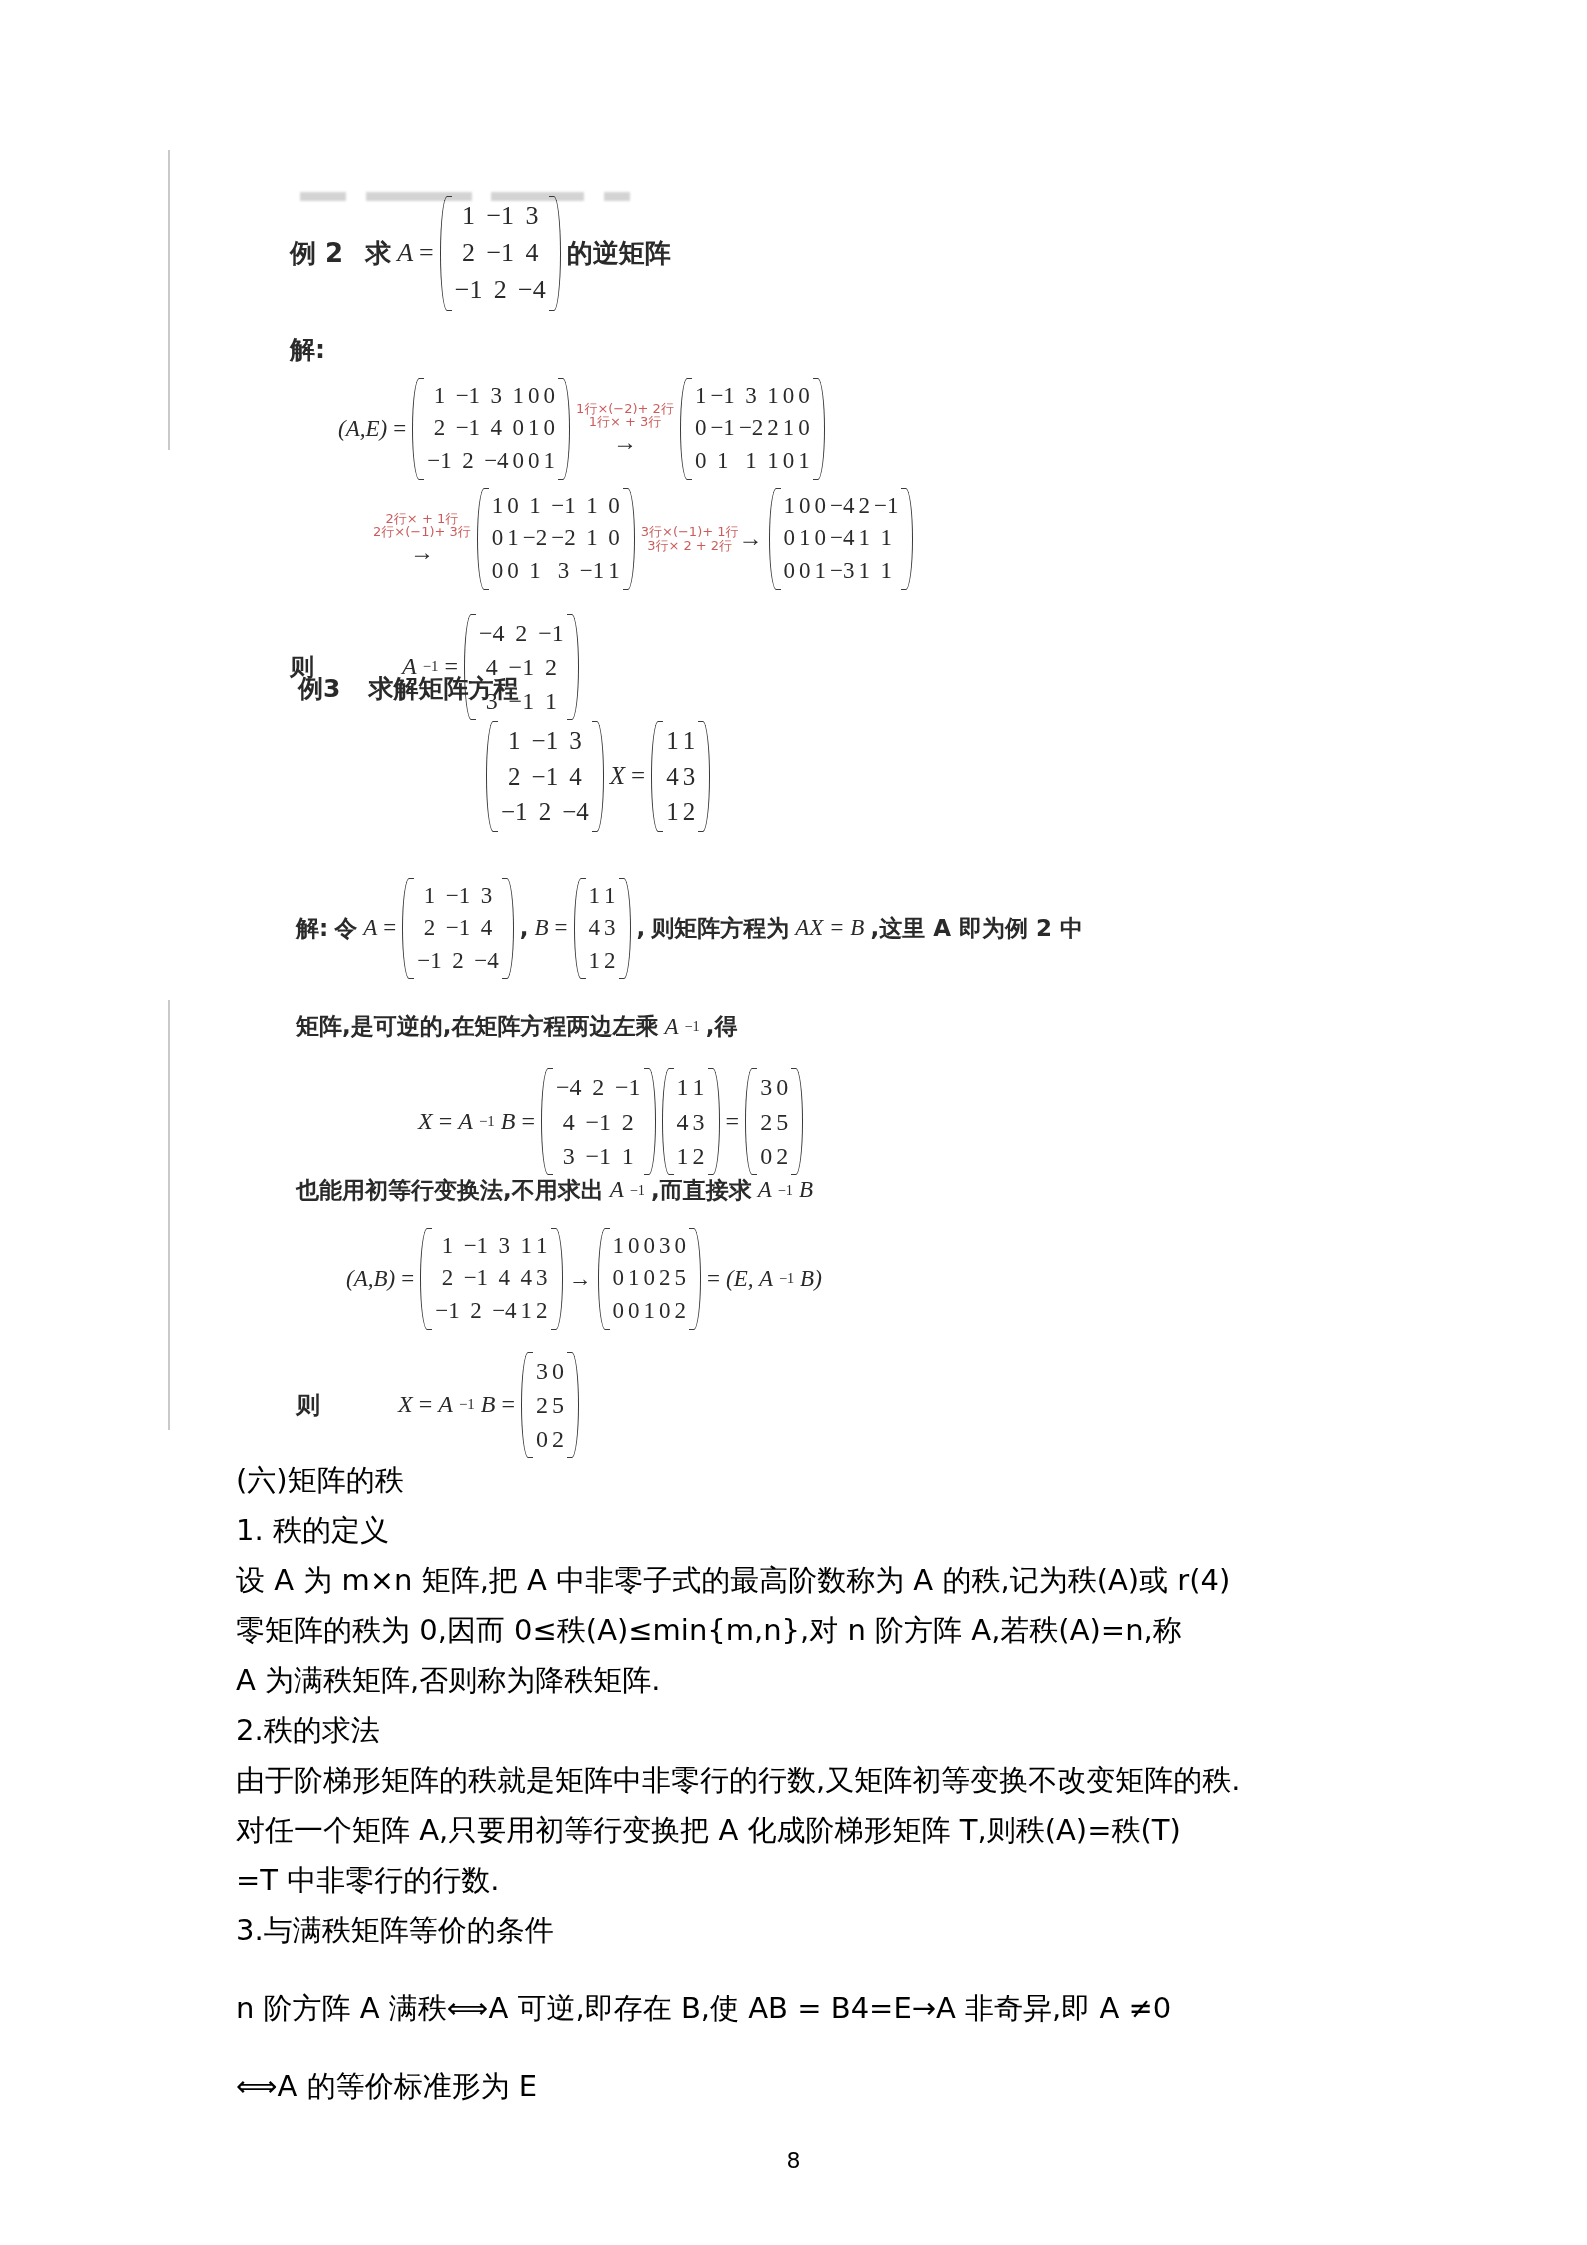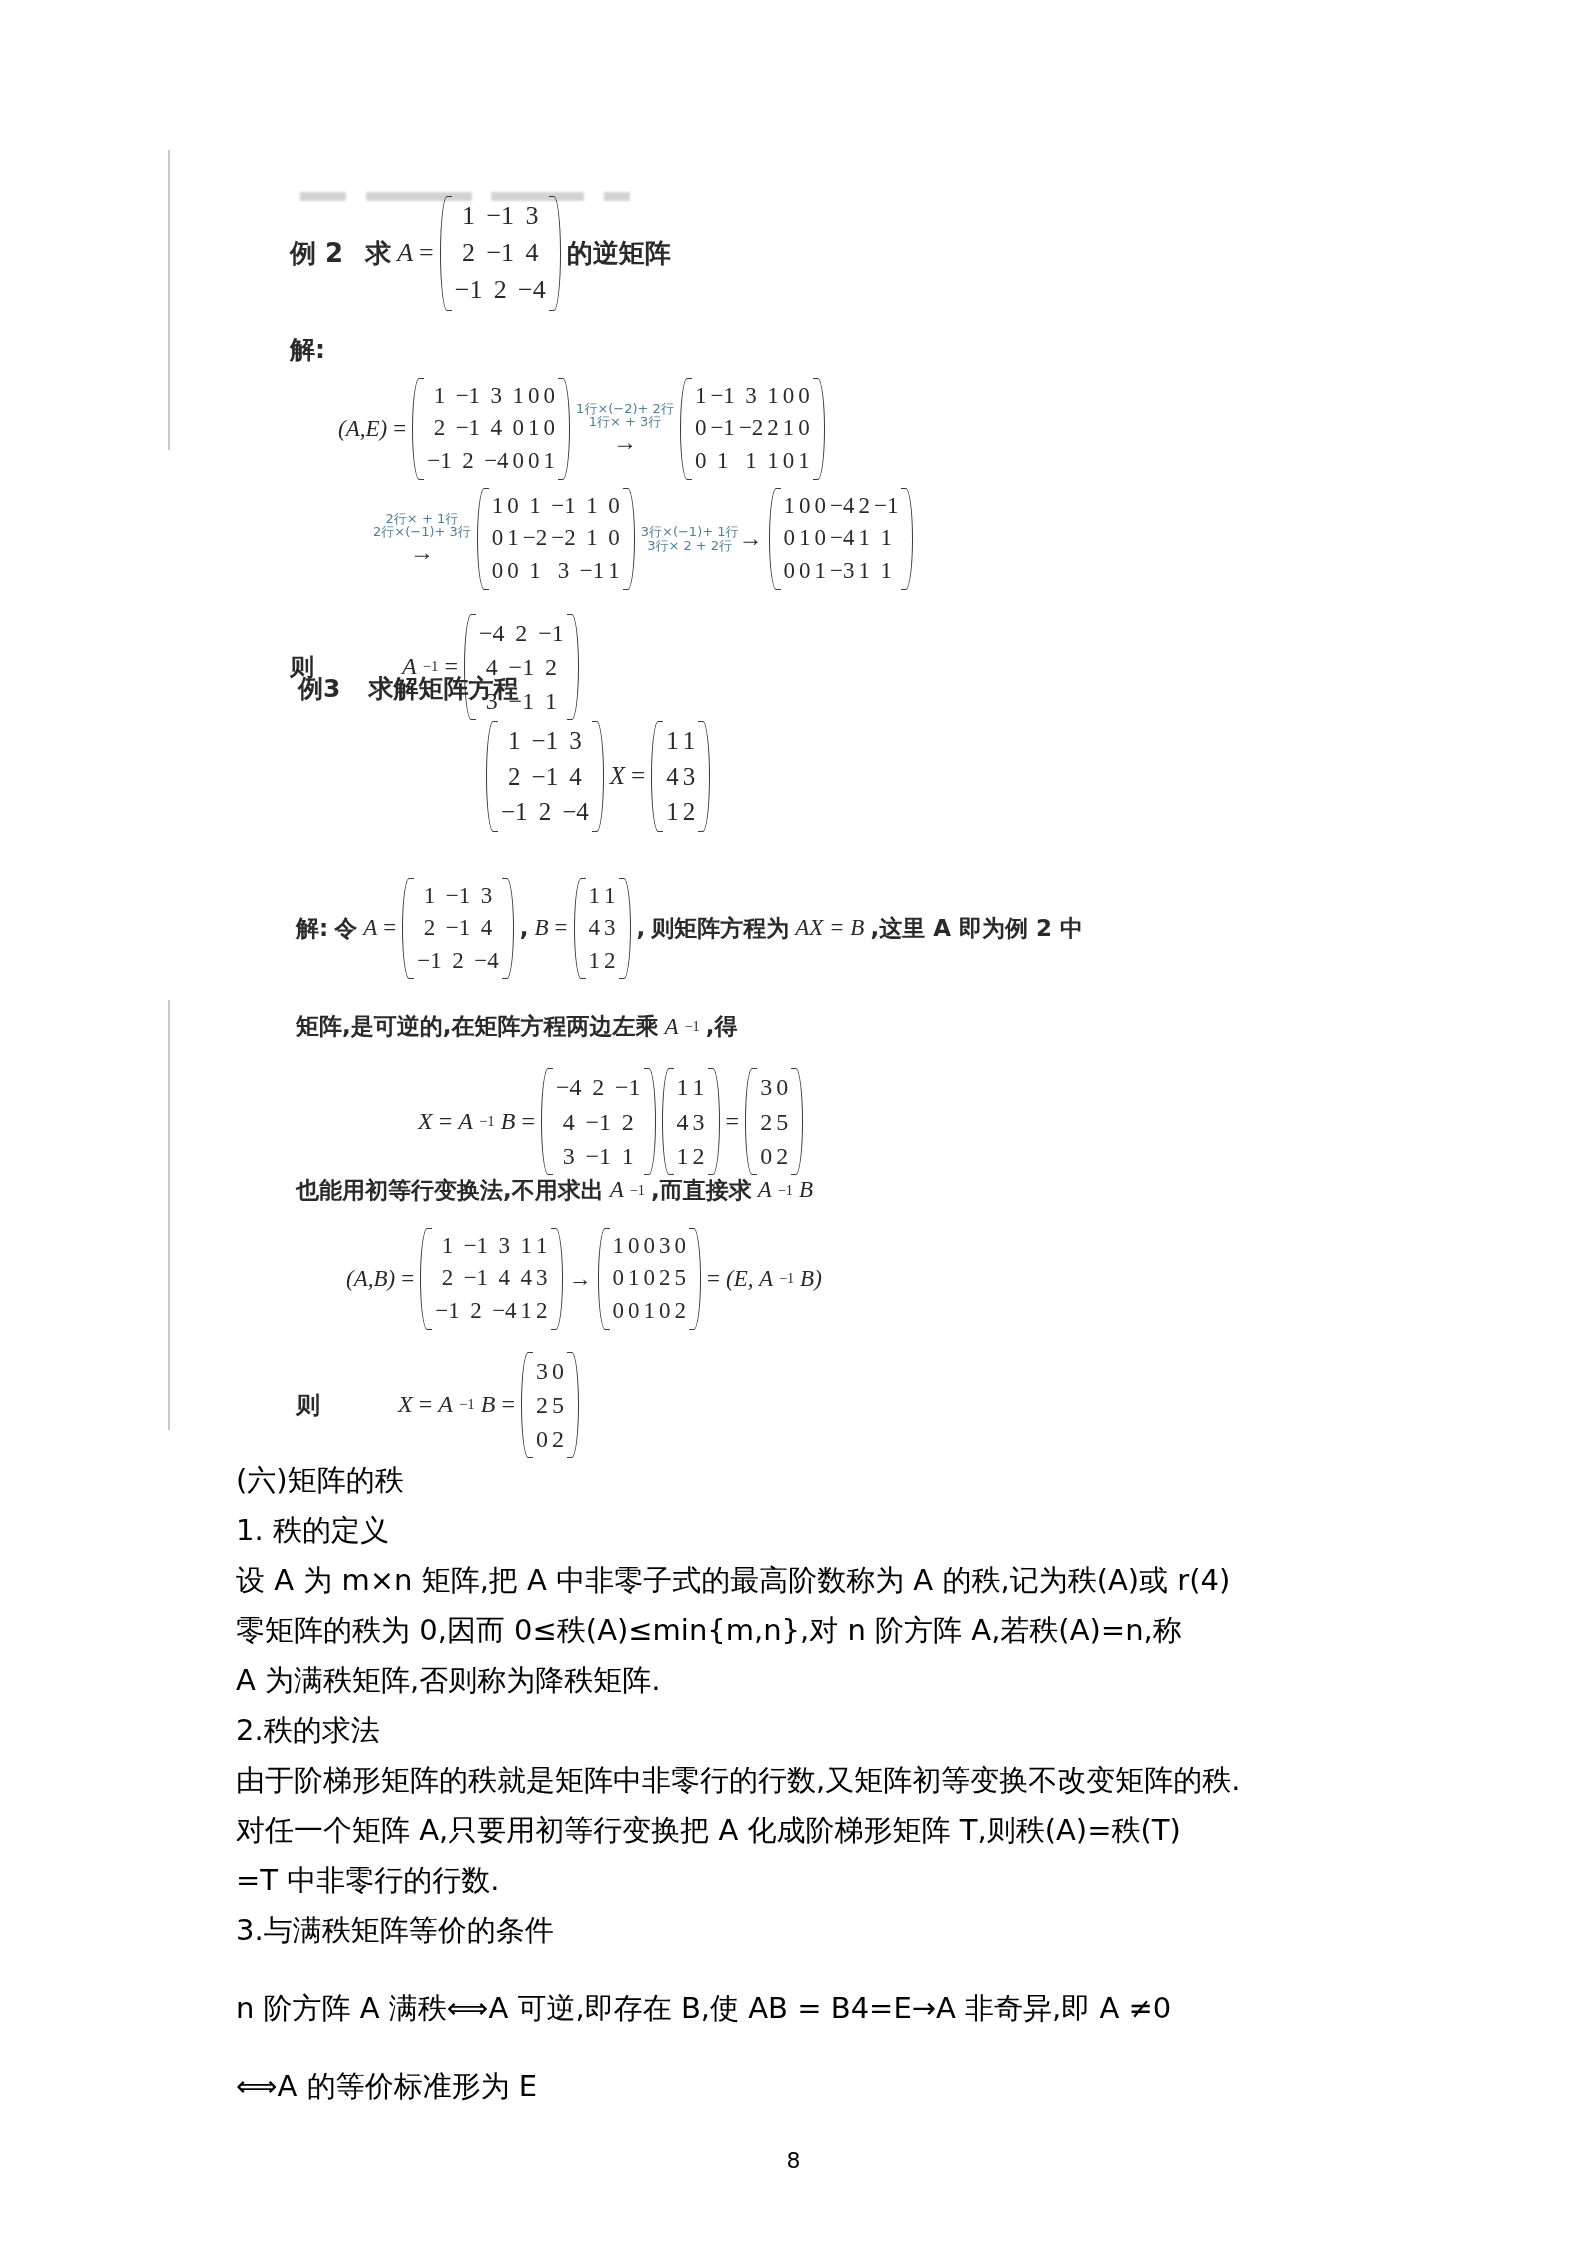--- a/index.html
+++ b/index.html
@@ -99,21 +99,21 @@
   }
   .it { font-style: italic; }
   .cjk { font-family: "DejaVu Sans", "Liberation Sans", sans-serif; font-weight: 700; }
   .sup { font-size: .62em; vertical-align: super; }
 
   
   .rop {
     display: inline-block;
     font-size: 13px;
     line-height: 1.05;
-    color: #0c4a6e;
+    color: #b91c1c;
     opacity: .72;
     filter: blur(.7px);
     text-align: center;
     font-family: "DejaVu Sans", sans-serif;
     white-space: pre-line;
   }
 
   
   .body-text {
     position: absolute;

